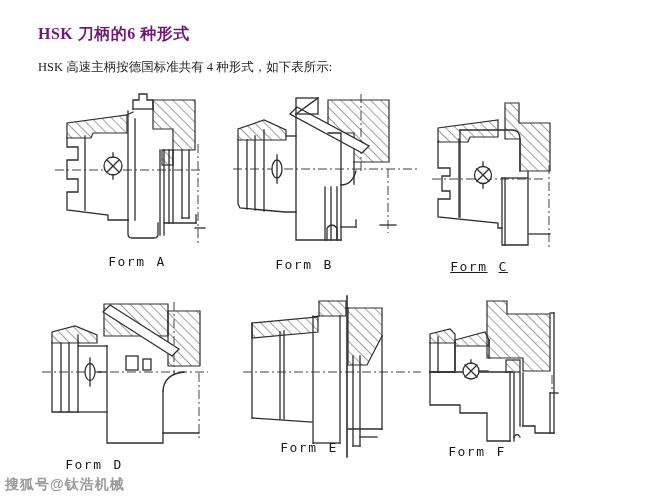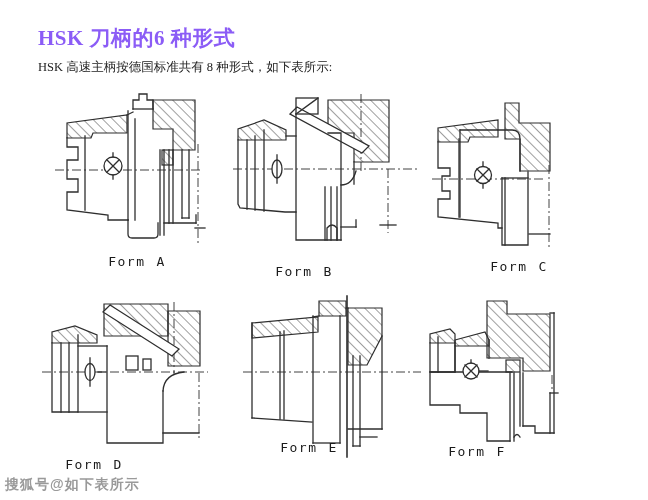--- a/index.html
+++ b/index.html
@@ -1,43 +1,43 @@
 <!DOCTYPE html>
 <html><head>
 <meta charset="utf-8">
 <style>
   html,body{margin:0;padding:0;background:#ffffff;}
   .page{position:relative;width:648px;height:500px;background:#ffffff;overflow:hidden;
         font-family:"Liberation Serif", serif;}
-  .title{position:absolute;left:38px;top:24px;font-size:21px;font-weight:bold;color:#8b5cf6;
+  .title{position:absolute;left:38px;top:24px;font-size:16px;font-weight:bold;color:#701a75;
          letter-spacing:0.5px;white-space:nowrap;}
   .subtitle{position:absolute;left:38px;top:59px;font-size:12.5px;color:#222222;white-space:nowrap;}
   svg.drawing{position:absolute;overflow:visible;}
   .ln{fill:none;stroke:#2e2e2e;stroke-width:1.3;stroke-linecap:square;stroke-linejoin:miter;}
   .lnt{fill:none;stroke:#2e2e2e;stroke-width:1.6;stroke-linecap:square;}
   .lnw{fill:#ffffff;stroke:#2e2e2e;stroke-width:1.3;stroke-linejoin:miter;}
   .ht{stroke:#2e2e2e;stroke-width:1.2;stroke-linejoin:miter;}
   .hl{stroke:#404040;stroke-width:1;}
   .cl{fill:none;stroke:#2e2e2e;stroke-width:0.9;stroke-dasharray:9 3 2 3;}
   .wht{fill:#ffffff;}
   .form-label{position:absolute;transform:translateX(-50%);font-family:"DejaVu Sans Mono", monospace;
               font-size:13px;color:#1b1b1b;letter-spacing:1.5px;white-space:nowrap;}
   .form-label .letter{margin-left:11px;}
-  .lblA{left:137px;top:254px;} .lblB{left:304px;top:264px;} .lblC{left:519px;top:259px;}
+  .lblA{left:137px;top:254px;} .lblB{left:304px;top:257px;} .lblC{left:479px;top:259px;text-decoration:underline;}
   .lblD{left:94px;top:457px;text-align:right;}  .lblE{left:309px;top:440px;} .lblF{left:477px;top:444px;}
   .watermark{position:absolute;left:5px;top:476px;font-family:"Liberation Sans", sans-serif;
              font-size:14px;font-weight:bold;color:#9a9a9a;letter-spacing:1px;}
 </style>
 </head>
 <body>
 
 <div class="page">
 
   <div class="title">HSK 刀柄的6 种形式</div>
-  <div class="subtitle">HSK 高速主柄按德国标准共有 8 种形式，如下表所示:</div>
+  <div class="subtitle">HSK 高速主柄按德国标准共有 4 种形式，如下表所示:</div>
 
   <svg class="drawing" style="left:55px;top:92px" width="150" height="158" viewBox="0 0 150 158">
     <defs>
         <pattern id="hA" width="7" height="7" patternUnits="userSpaceOnUse" patternTransform="rotate(-45)">
           <line x1="0" y1="0" x2="0" y2="7" class="hl"></line>
         </pattern>
       </defs>
     <line class="cl" x1="0" y1="78" x2="148" y2="78"></line>
     <line class="cl" x1="143" y1="52" x2="143" y2="152"></line>
     <path class="ht" fill="url(#hA)" d="M12,46 L12,31 L72,23 L72,41 L38,41 L36,46 Z"></path>
@@ -207,14 +207,14 @@
     <path class="ln" d="M43,64 L43,67"></path>
   </svg>
 
   <div class="form-label lblA"><span>Form</span><span class="letter">A</span></div>
   <div class="form-label lblB"><span>Form</span><span class="letter">B</span></div>
   <div class="form-label lblC"><span>Form</span><span class="letter">C</span></div>
   <div class="form-label lblD"><span>Form</span><span class="letter">D</span></div>
   <div class="form-label lblE"><span>Form</span><span class="letter">E</span></div>
   <div class="form-label lblF"><span>Form</span><span class="letter">F</span></div>
 
-  <div class="watermark">搜狐号@如下表所示</div>
+  <div class="watermark">搜狐号@钛浩机械</div>
 </div>
 
 </body></html>

